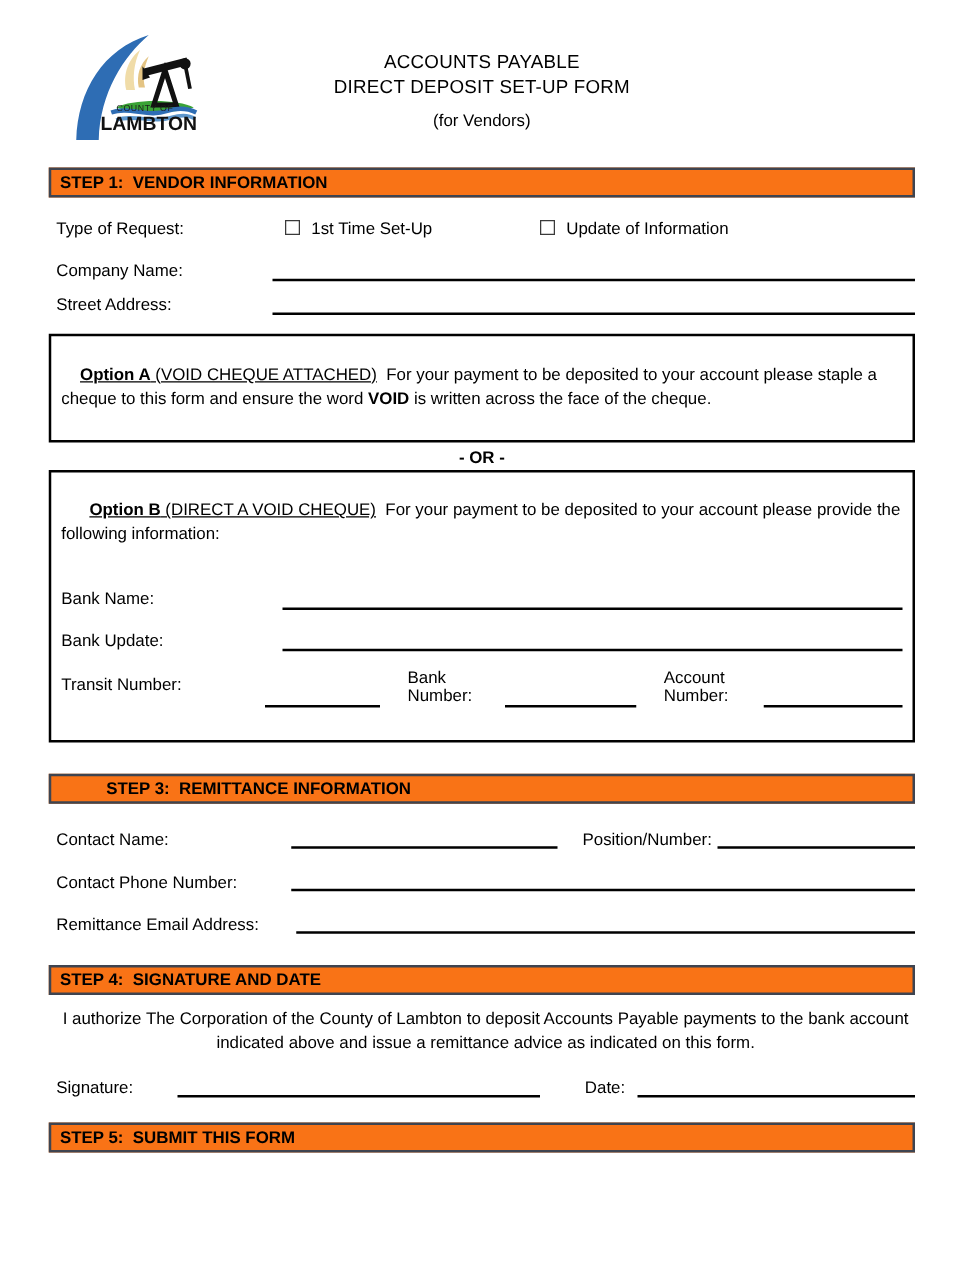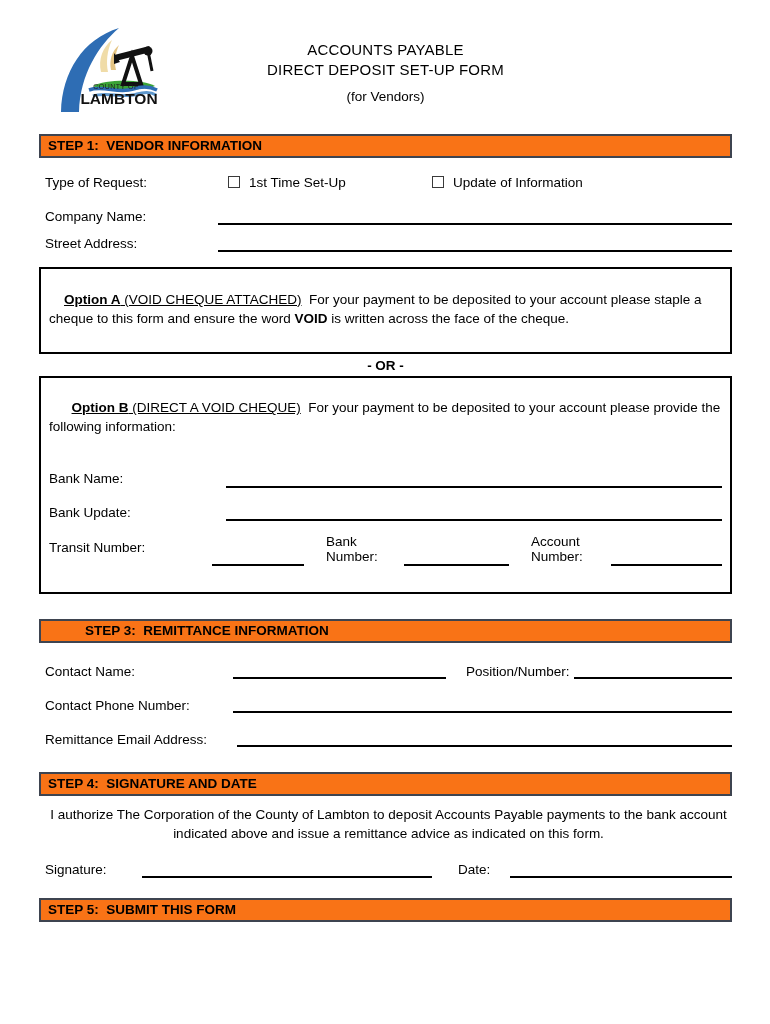--- a/index.html
+++ b/index.html
@@ -58,21 +58,21 @@
   .s3-row.first { margin-top:19px; }
   .w188 { width:188px; }
   .w213 { width:213px; }
   .w108 { width:108px; margin-left:20px; }
 
   
   .auth { margin:9px 0 0 0; padding-left:6px; line-height:1.42;text-align:center; }
   .sig-row { height:18px; margin-top:17px; }
   .w97 { width:97px; }
   .w290 { width:290px; }
-  .w52 { width:52px; margin-left:26px; }
+  .w52 { width:52px; margin-left:26px;text-align:center; }
 
   .mt20 { margin-top:20px; }
   .mt22 { margin-top:22px; }
   .mt25 { margin-top:25px;padding-left:44px; }
 </style>
 </head>
 <body>
 
 <div class="page">
 

